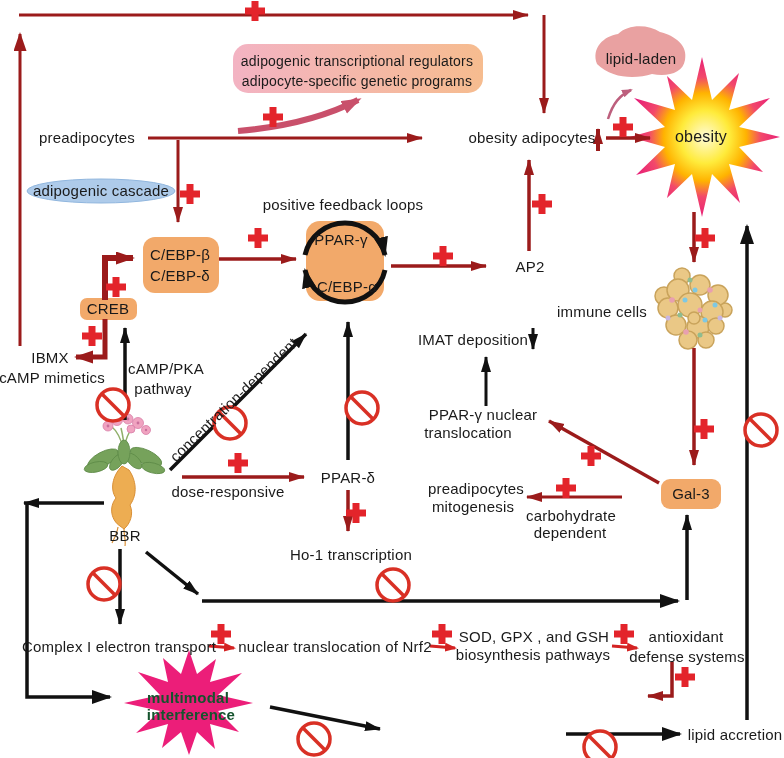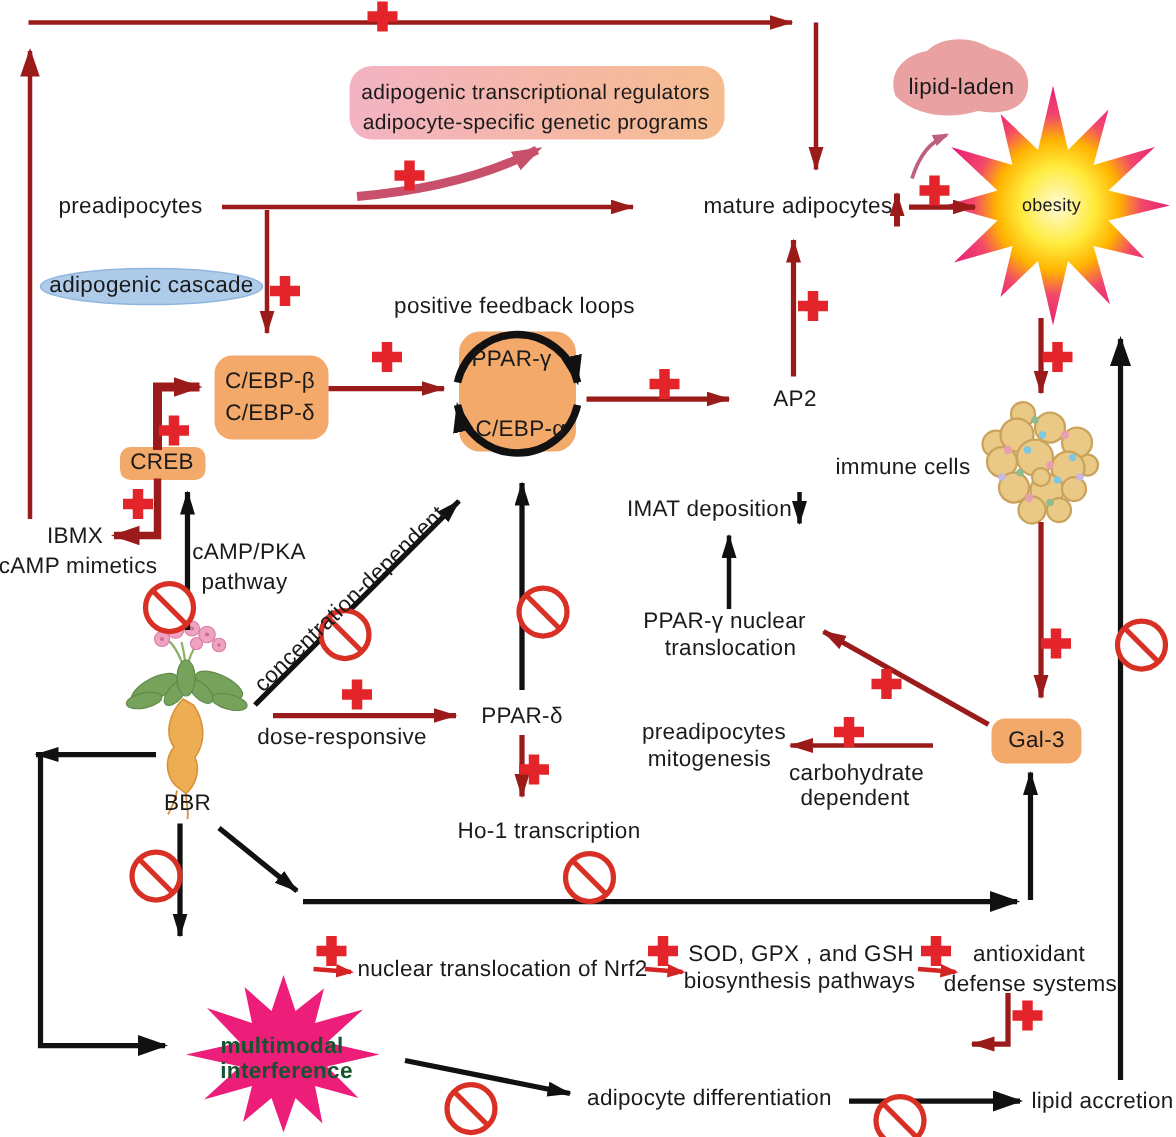--- a/index.html
+++ b/index.html
@@ -247,54 +247,54 @@
     <use href="#noSign" transform="translate(362,408)"></use>
     <use href="#noSign" transform="translate(393,585)"></use>
     <use href="#noSign" transform="translate(761,430)"></use>
     <use href="#noSign" transform="translate(104,584)"></use>
     <use href="#noSign" transform="translate(314,739)"></use>
     <use href="#noSign" transform="translate(600,747)"></use>
   </g>
 </svg>
 
 <div class="lbl" style="left:87px;top:138px">preadipocytes</div>
-<div class="lbl" style="left:532px;top:138px">mature adipocytes</div>
-<div class="lbl" style="left:701px;top:137px;font-size:12px">obesity</div>
+<div class="lbl" style="left:532px;top:138px">obesity adipocytes</div>
+<div class="lbl" style="left:701px;top:137px;font-size:16px">obesity</div>
 <div class="lbl" style="left:641px;top:59px">lipid-laden</div>
 <div class="lbl small" style="left:357px;top:62px">adipogenic transcriptional regulators</div>
 <div class="lbl small" style="left:357px;top:82px">adipocyte-specific genetic programs</div>
 <div class="lbl" style="left:101px;top:191px">adipogenic cascade</div>
 <div class="lbl" style="left:180px;top:255px">C/EBP-β</div>
 <div class="lbl" style="left:180px;top:276px">C/EBP-δ</div>
 <div class="lbl" style="left:108px;top:309px">CREB</div>
 <div class="lbl" style="left:50px;top:358px">IBMX</div>
 <div class="lbl" style="left:52px;top:378px">cAMP mimetics</div>
 <div class="lbl" style="left:166px;top:369px">cAMP/PKA</div>
 <div class="lbl" style="left:163px;top:389px">pathway</div>
 <div class="lbl" style="left:343px;top:205px">positive feedback loops</div>
 <div class="lbl" style="left:341px;top:240px">PPAR-γ</div>
 <div class="lbl" style="left:347px;top:287px">C/EBP-α</div>
 <div class="lbl rot" style="left:234px;top:400px">concentration-dependent</div>
 <div class="lbl" style="left:228px;top:492px">dose-responsive</div>
 <div class="lbl" style="left:348px;top:478px">PPAR-δ</div>
-<div class="lbl" style="left:366px;top:555px">Ho-1 transcription</div>
+<div class="lbl" style="left:351px;top:555px">Ho-1 transcription</div>
 <div class="lbl" style="left:530px;top:267px">AP2</div>
 <div class="lbl" style="left:473px;top:340px">IMAT deposition</div>
 <div class="lbl" style="left:602px;top:312px">immune cells</div>
 <div class="lbl" style="left:483px;top:415px">PPAR-γ nuclear</div>
-<div class="lbl" style="left:487px;top:433px">translocation</div>
+<div class="lbl" style="left:468px;top:433px">translocation</div>
 <div class="lbl" style="left:476px;top:489px">preadipocytes</div>
 <div class="lbl" style="left:473px;top:507px">mitogenesis</div>
 <div class="lbl" style="left:571px;top:516px">carbohydrate</div>
 <div class="lbl" style="left:570px;top:533px">dependent</div>
 <div class="lbl" style="left:691px;top:494px">Gal-3</div>
 <div class="lbl" style="left:125px;top:536px">BBR</div>
+<div class="lbl" style="left:119px;top:647px">Complex I electron transport</div>
 <div class="lbl" style="left:335px;top:647px">nuclear translocation of Nrf2</div>
 <div class="lbl" style="left:533px;top:655px">biosynthesis pathways</div>
 <div class="lbl" style="left:534px;top:637px">SOD, GPX , and GSH</div>
 <div class="lbl" style="left:686px;top:637px">antioxidant</div>
 <div class="lbl" style="left:687px;top:657px">defense systems</div>
-<div class="lbl" style="left:473px;top:733px">adipocyte differentiation</div>
 <div class="lbl" style="left:735px;top:735px">lipid accretion</div>
 <div class="lbl onburst" style="left:188px;top:698px">multimodal</div>
 <div class="lbl onburst" style="left:191px;top:715px">interference</div>
 
 </div>
 
 </body></html>

